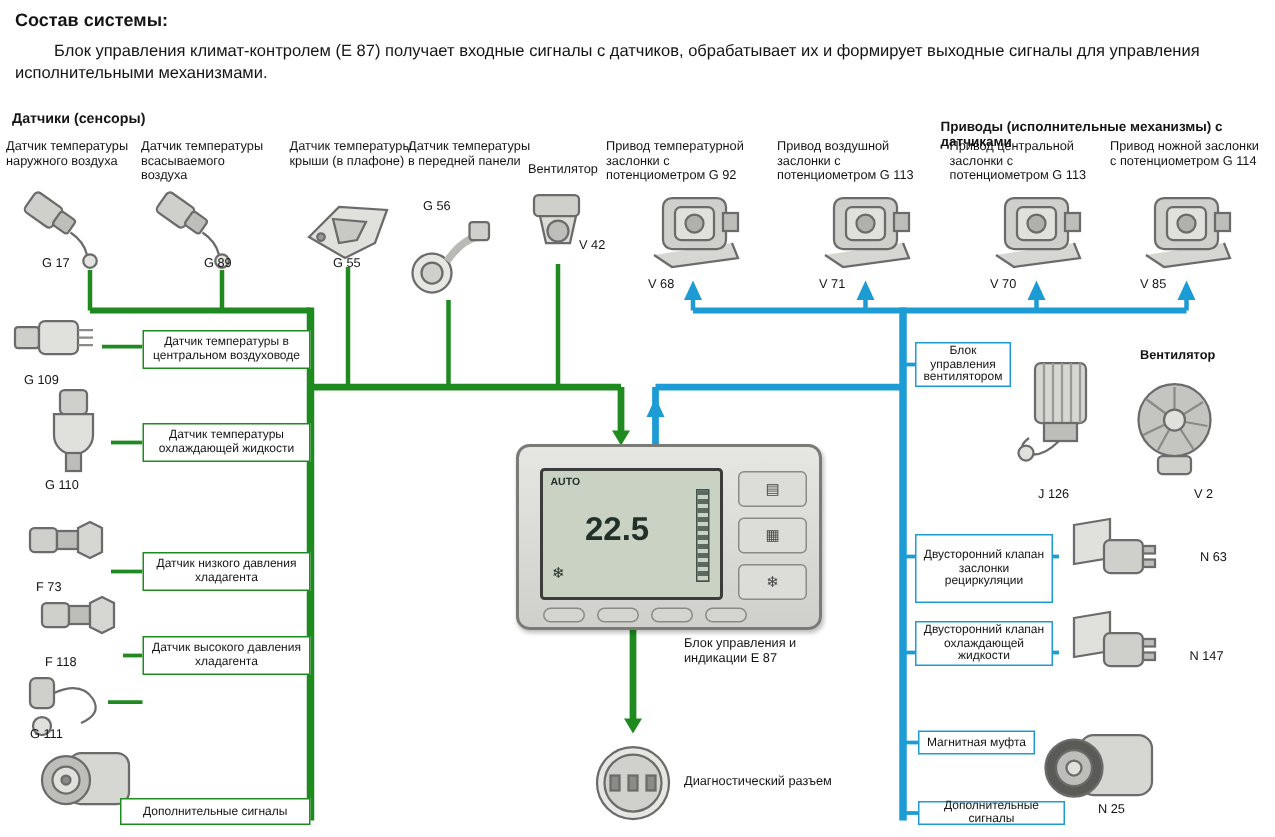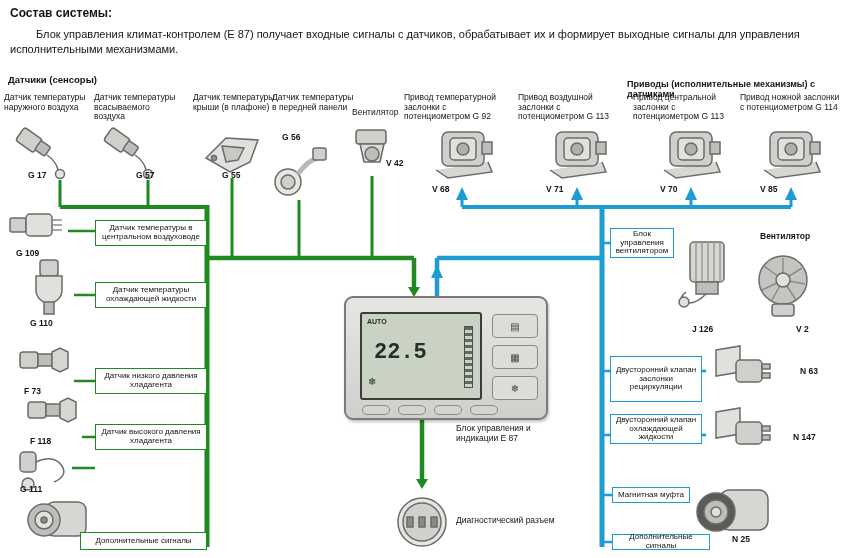--- a/index.html
+++ b/index.html
@@ -4,34 +4,34 @@
 <style>
   *{margin:0;padding:0;box-sizing:border-box}
   html,body{background:#fff}
   .canvas{position:relative;width:850px;height:558px;background:#fff;overflow:hidden;
           font-family:"Liberation Sans",sans-serif;color:#141414}
   .abs{position:absolute}
   .title{font-size:12px;font-weight:bold}
   .desc{font-size:11px;line-height:1.35;text-indent:26px}
   .hdr{font-size:9.5px;font-weight:bold}
   .lbl{font-size:8.5px;line-height:1.12}
-  .code{font-size:8.5px;font-weight:bold;white-space:nowrap}
+  .code{font-size:8.5px;font-weight:normal;white-space:nowrap}
   .gbox,.bbox{background:#fff;font-size:8px;line-height:1.12;text-align:center;
       display:flex;align-items:center;justify-content:center;padding:1px 2px;z-index:3}
   .gbox{border:1.3px solid #1f8a1f}
   .bbox{border:1.3px solid #1d9bd4}
   .icon{z-index:2}
   svg.buslayer{z-index:1;left:0;top:0}
   .panel{left:344px;top:296px;width:204px;height:124px;border:2px solid #7a7a76;border-radius:9px;
          background:linear-gradient(#e6e6e2,#cfcfcb);z-index:3;box-shadow:1px 2px 3px rgba(0,0,0,.25)}
   .screen{position:absolute;left:14px;top:14px;width:122px;height:88px;background:#c9d2c3;
           border:2px solid #3c3c3a;border-radius:3px}
   .scr-auto{position:absolute;left:5px;top:4px;font-size:7px;font-weight:bold;color:#22302a}
-  .scr-temp{position:absolute;left:12px;top:26px;font-size:22px;font-weight:bold;color:#22302a;
-            font-family:Liberation Mono, monospace}
+  .scr-temp{position:absolute;left:28px;top:26px;font-size:22px;font-weight:bold;color:#22302a;
+            font-family:Liberation Sans, sans-serif}
   .scr-flake{position:absolute;left:6px;top:62px;font-size:10px;color:#22302a}
   .scr-gauge{position:absolute;right:7px;top:12px;width:9px;height:62px;
              background:repeating-linear-gradient(#5a6a60 0 3px,#c9d2c3 3px 6px);border:1px solid #44524a}
   .pbtn{position:absolute;width:46px;height:24px;left:146px;border:1px solid #8a8a86;border-radius:4px;
         background:#dedeaa00;background:#dcdcd8;font-size:10px;display:flex;align-items:center;
         justify-content:center;color:#444}
   .bbtn{position:absolute;top:107px;width:28px;height:10px;border:1px solid #8a8a86;border-radius:5px;background:#d4d4d0}
   .codechip{z-index:3}
 </style>
 </head>
@@ -106,21 +106,21 @@
 
   <div class="abs lbl" style="left:94px;top:93px;width:88px">Датчик температуры всасываемого воздуха</div>
   <svg class="abs icon" style="left:100px;top:124px" width="60" height="60" viewBox="0 0 60 60">
     <g stroke="#6b6b6b" stroke-width="1.5">
         <rect x="6" y="8" width="22" height="16" rx="3" transform="rotate(35 17 16)" fill="#cfcfcb"></rect>
         <rect x="25" y="19" width="12" height="11" rx="2" transform="rotate(35 31 24)" fill="#bdbdb9"></rect>
         <path d="M35 31 Q44 37 46 46" fill="none"></path>
         <circle cx="48" cy="50" r="4.5" fill="#e2e2de"></circle>
       </g>
   </svg>
-  <div class="abs code codechip" style="left:136px;top:170px">G 57</div>
+  <div class="abs code codechip" style="left:136px;top:170px">G 89</div>
 
   <div class="abs lbl" style="left:193px;top:93px;width:86px">Датчик температуры крыши (в плафоне)</div>
   <svg class="abs icon" style="left:200px;top:128px" width="64" height="52" viewBox="0 0 64 52">
     <g stroke="#6b6b6b" stroke-width="1.5">
         <path d="M6 30 L26 10 L58 12 L50 34 L30 44 Z" fill="#e0e0dc"></path>
         <path d="M22 18 L44 20 L38 32 L26 34 Z" fill="#c8c8c4"></path>
         <circle cx="14" cy="30" r="2.5" fill="#999"></circle>
       </g>
   </svg>
   <div class="abs code codechip" style="left:222px;top:170px">G 55</div>

